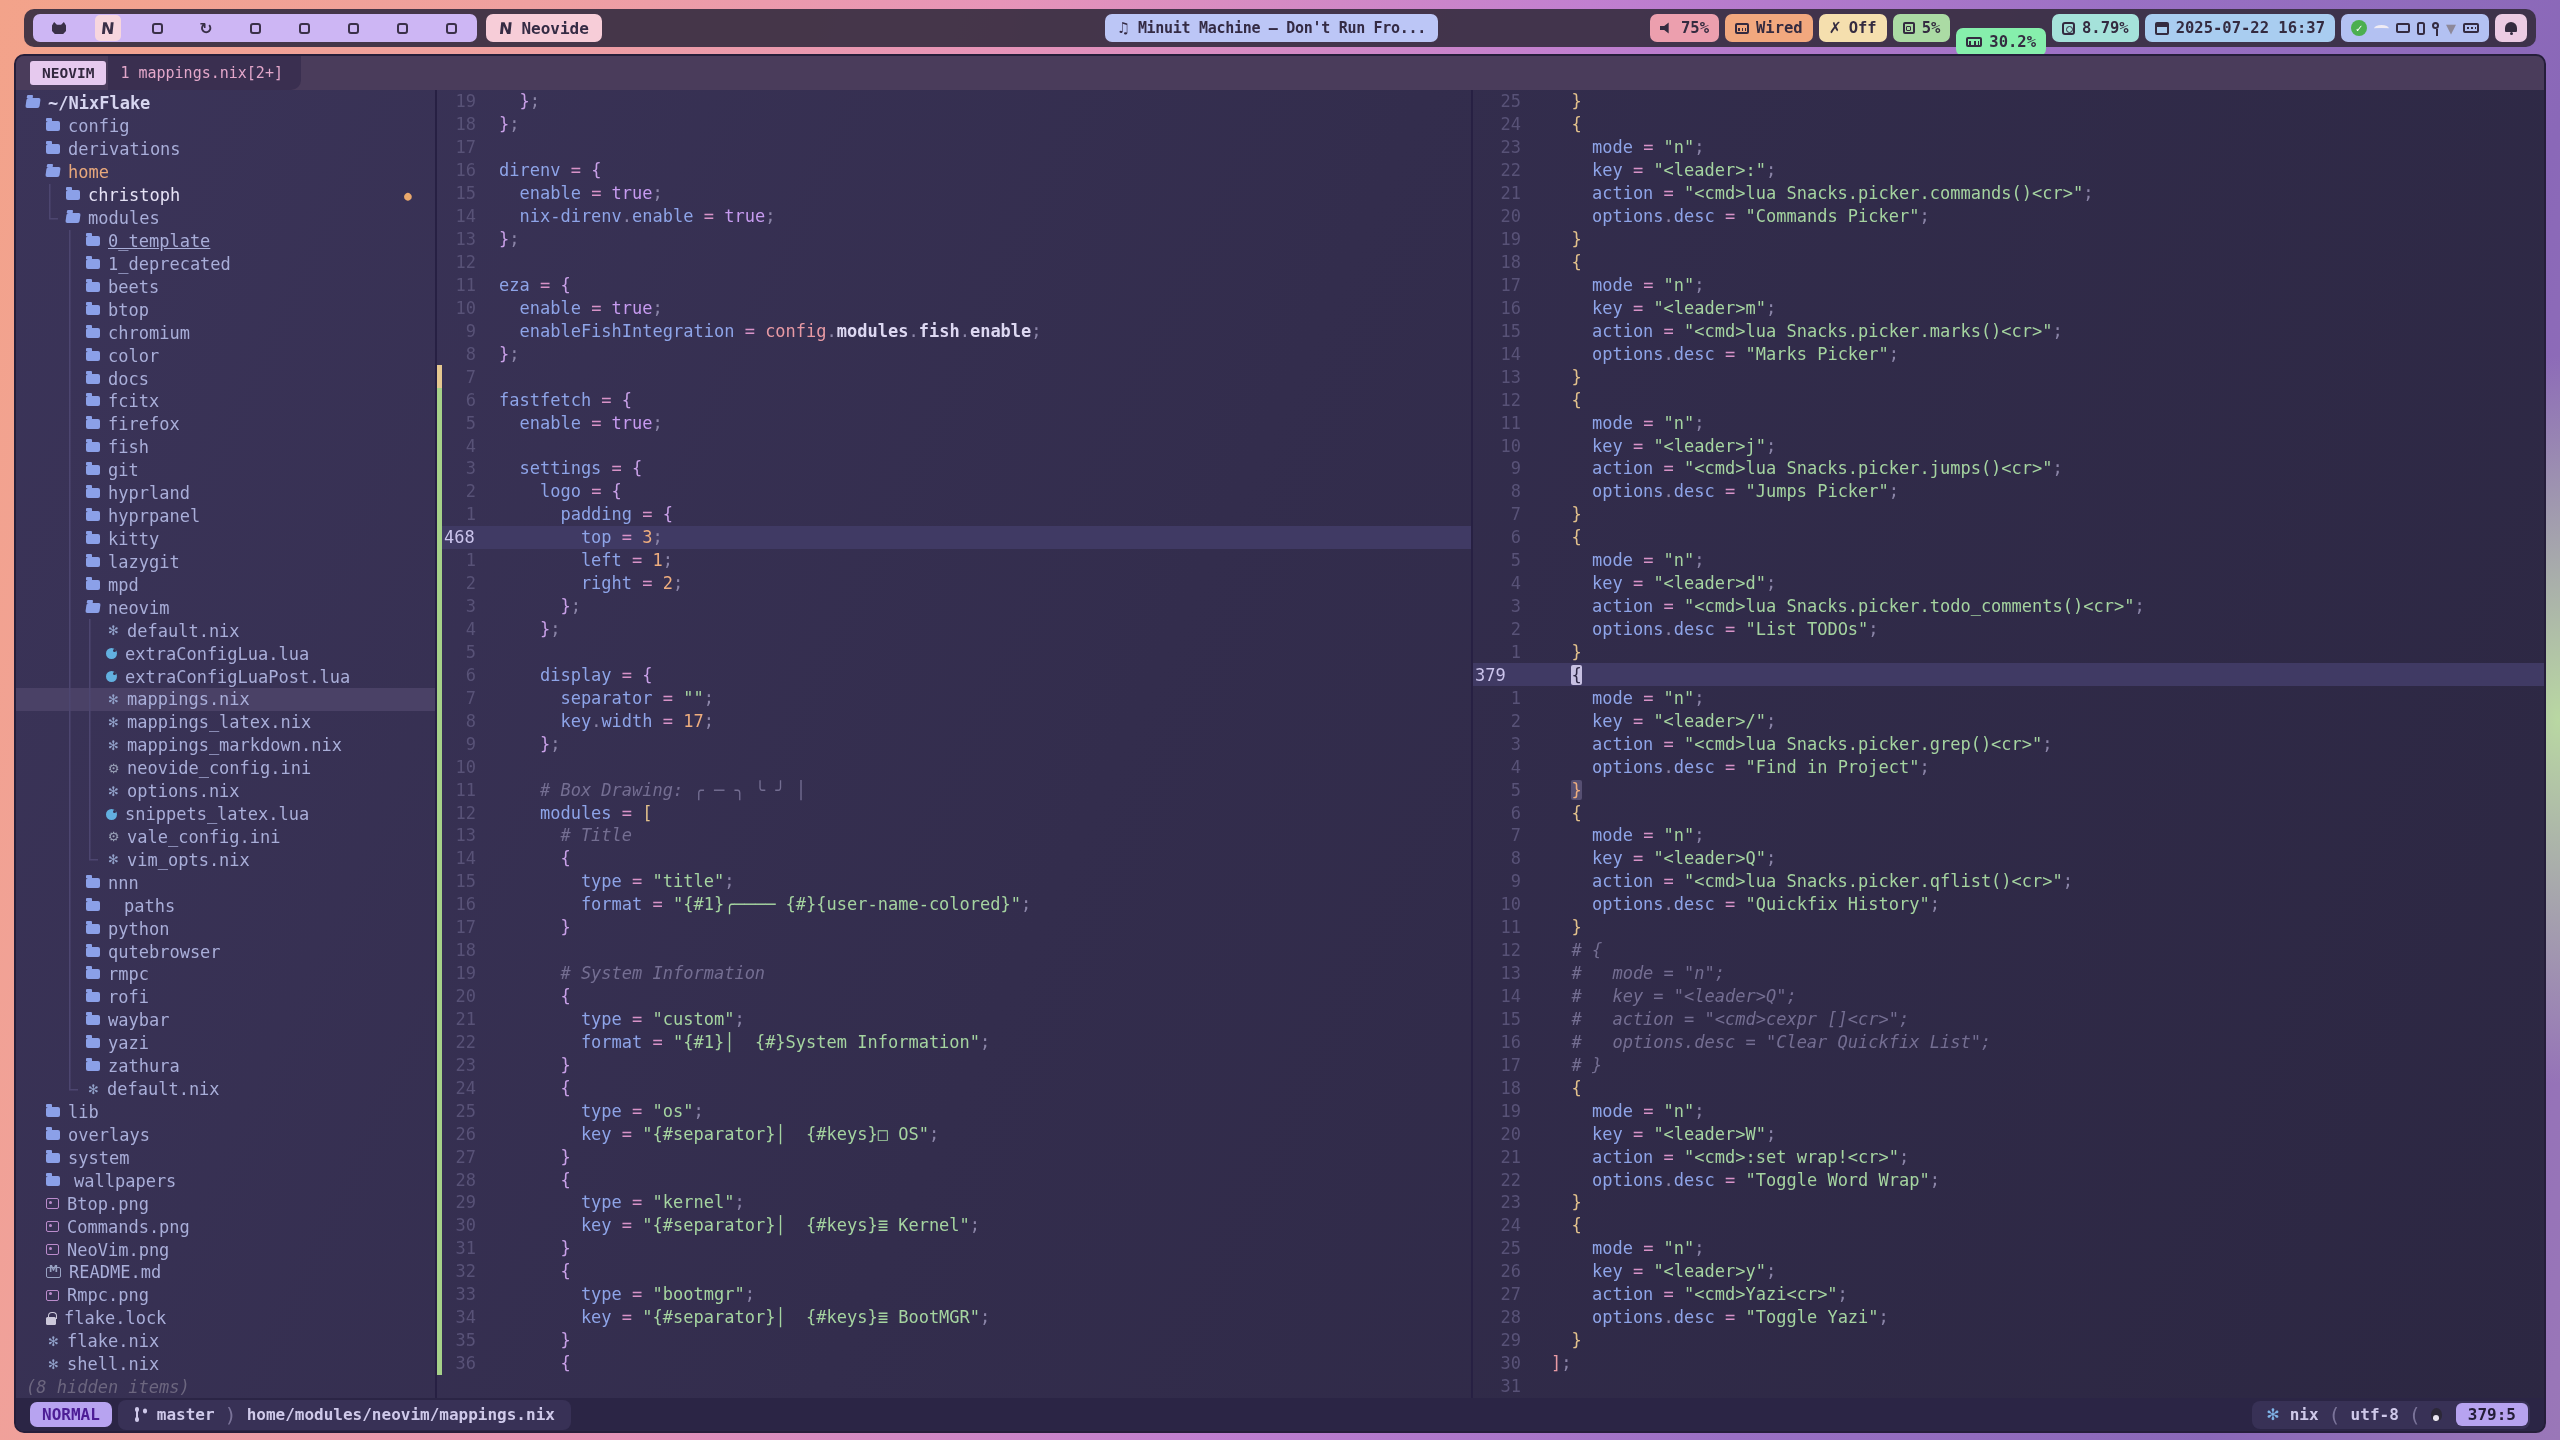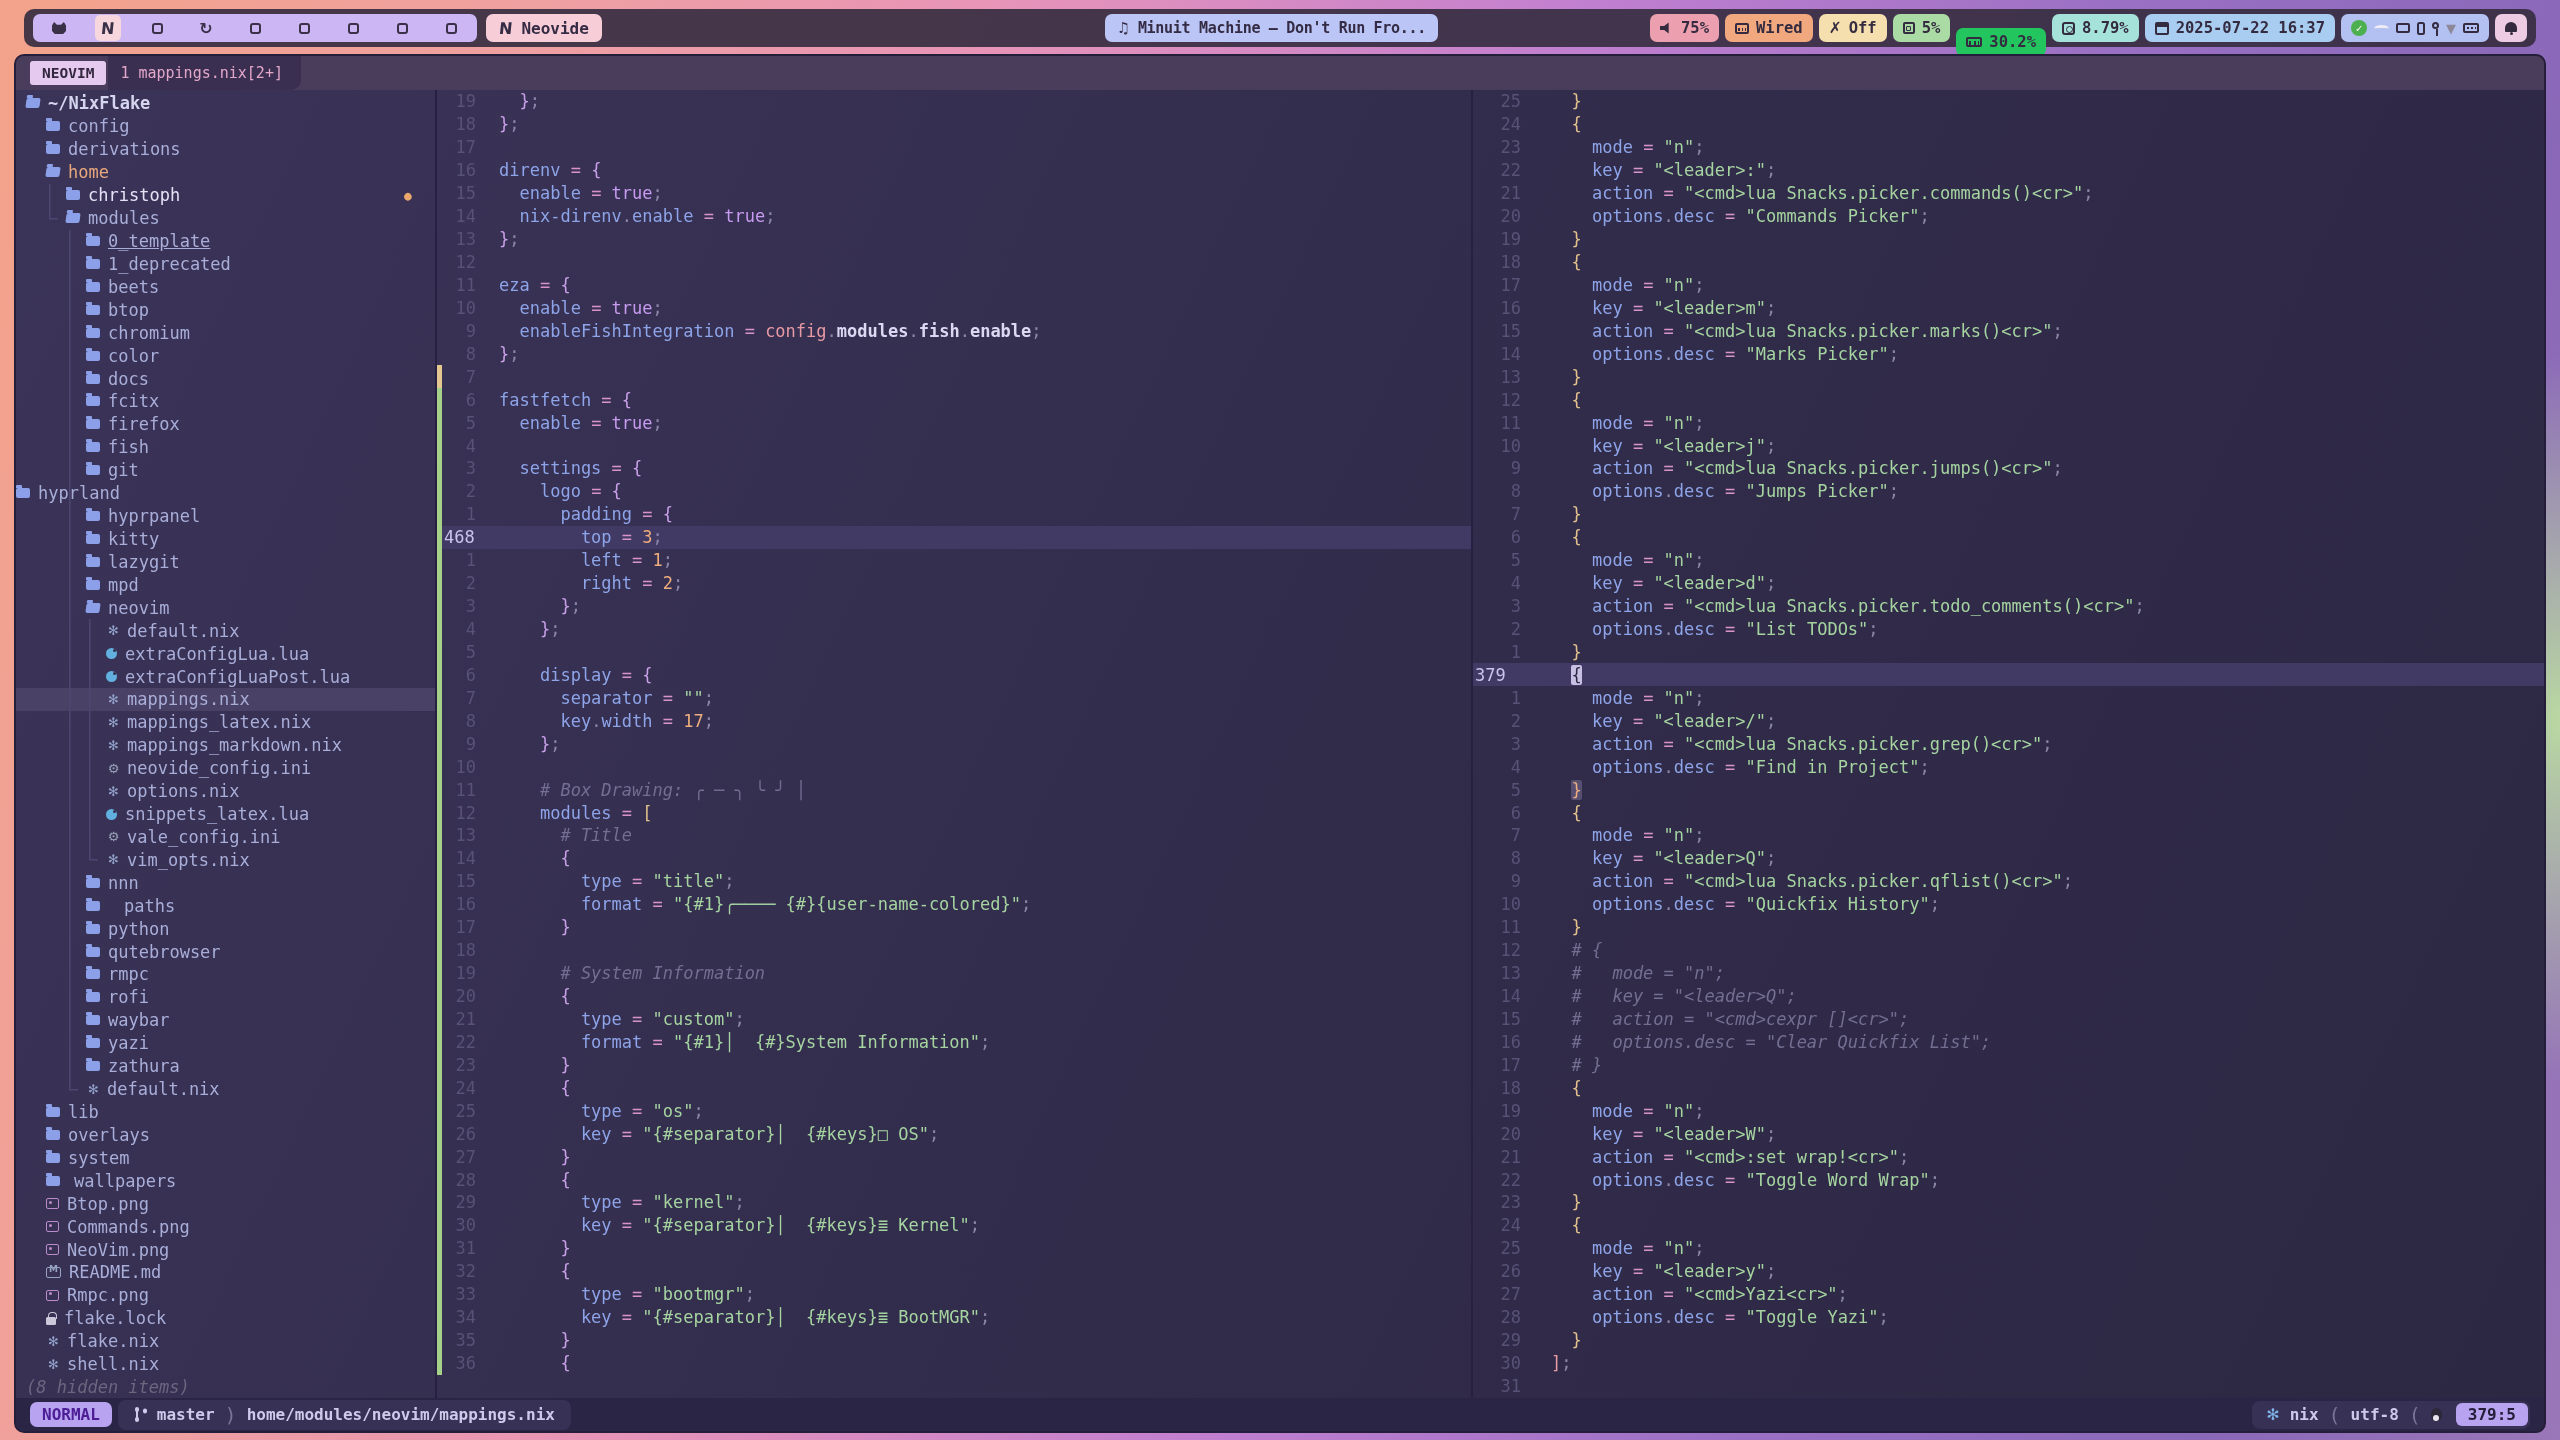--- a/index.html
+++ b/index.html
@@ -175,21 +175,21 @@
         <span>Wired</span>
       </div>
       <div class="pill" style="background: rgb(245, 223, 174);">
         <span class="glyph">✗</span>
         <span>Off</span>
       </div>
       <div class="pill" style="background: rgb(171, 219, 164);">
         <span class="bi i-cpu-icon"></span>
         <span>5%</span>
       </div>
-      <div class="pill" style="background: #22c55e; margin-top: 28px;">
+      <div class="pill" style="background: #86efac; margin-top: 28px;">
         <span class="bi i-ram-icon"></span>
         <span>30.2%</span>
       </div>
       <div class="pill" style="background: rgb(165, 226, 218);">
         <span class="bi i-disk-icon"></span>
         <span>8.79%</span>
       </div>
       <div class="pill" style="background: rgb(169, 205, 240);">
         <span class="bi i-calendar-icon"></span>
         <span>2025-07-22 16:37</span>
@@ -226,21 +226,21 @@
         <div class="tree-row" style="padding-left: 70px; background-image: linear-gradient(rgb(77, 70, 112), rgb(77, 70, 112)); background-position: 53px 0px; background-size: 1.5px 100%; background-repeat: no-repeat;"><span class="ti ti-folder" style="color: rgb(139, 160, 232);"></span><span class="tree-label">1_deprecated</span></div>
         <div class="tree-row" style="padding-left: 70px; background-image: linear-gradient(rgb(77, 70, 112), rgb(77, 70, 112)); background-position: 53px 0px; background-size: 1.5px 100%; background-repeat: no-repeat;"><span class="ti ti-folder" style="color: rgb(139, 160, 232);"></span><span class="tree-label">beets</span></div>
         <div class="tree-row" style="padding-left: 70px; background-image: linear-gradient(rgb(77, 70, 112), rgb(77, 70, 112)); background-position: 53px 0px; background-size: 1.5px 100%; background-repeat: no-repeat;"><span class="ti ti-folder" style="color: rgb(139, 160, 232);"></span><span class="tree-label">btop</span></div>
         <div class="tree-row" style="padding-left: 70px; background-image: linear-gradient(rgb(77, 70, 112), rgb(77, 70, 112)); background-position: 53px 0px; background-size: 1.5px 100%; background-repeat: no-repeat;"><span class="ti ti-folder" style="color: rgb(139, 160, 232);"></span><span class="tree-label">chromium</span></div>
         <div class="tree-row" style="padding-left: 70px; background-image: linear-gradient(rgb(77, 70, 112), rgb(77, 70, 112)); background-position: 53px 0px; background-size: 1.5px 100%; background-repeat: no-repeat;"><span class="ti ti-folder" style="color: rgb(139, 160, 232);"></span><span class="tree-label">color</span></div>
         <div class="tree-row" style="padding-left: 70px; background-image: linear-gradient(rgb(77, 70, 112), rgb(77, 70, 112)); background-position: 53px 0px; background-size: 1.5px 100%; background-repeat: no-repeat;"><span class="ti ti-folder" style="color: rgb(139, 160, 232);"></span><span class="tree-label">docs</span></div>
         <div class="tree-row" style="padding-left: 70px; background-image: linear-gradient(rgb(77, 70, 112), rgb(77, 70, 112)); background-position: 53px 0px; background-size: 1.5px 100%; background-repeat: no-repeat;"><span class="ti ti-folder" style="color: rgb(139, 160, 232);"></span><span class="tree-label">fcitx</span></div>
         <div class="tree-row" style="padding-left: 70px; background-image: linear-gradient(rgb(77, 70, 112), rgb(77, 70, 112)); background-position: 53px 0px; background-size: 1.5px 100%; background-repeat: no-repeat;"><span class="ti ti-folder" style="color: rgb(139, 160, 232);"></span><span class="tree-label">firefox</span></div>
         <div class="tree-row" style="padding-left: 70px; background-image: linear-gradient(rgb(77, 70, 112), rgb(77, 70, 112)); background-position: 53px 0px; background-size: 1.5px 100%; background-repeat: no-repeat;"><span class="ti ti-folder" style="color: rgb(139, 160, 232);"></span><span class="tree-label">fish</span></div>
         <div class="tree-row" style="padding-left: 70px; background-image: linear-gradient(rgb(77, 70, 112), rgb(77, 70, 112)); background-position: 53px 0px; background-size: 1.5px 100%; background-repeat: no-repeat;"><span class="ti ti-folder" style="color: rgb(139, 160, 232);"></span><span class="tree-label">git</span></div>
-        <div class="tree-row" style="background-image: linear-gradient(rgb(77, 70, 112), rgb(77, 70, 112)); background-position: 53px 0px; background-size: 1.5px 100%; background-repeat: no-repeat;"><span class="ti ti-folder" style="color: rgb(139, 160, 232);"></span><span class="tree-label">hyprland</span></div>
+        <div class="tree-row" style="padding-left: 70px; background-image: linear-gradient(rgb(77, 70, 112), rgb(77, 70, 112)); background-position: 53px 0px; background-size: 1.5px 100%; background-repeat: no-repeat;"><span class="ti ti-folder" style="color: rgb(139, 160, 232);"></span><span class="tree-label">hyprland</span></div>
         <div class="tree-row" style="padding-left: 70px; background-image: linear-gradient(rgb(77, 70, 112), rgb(77, 70, 112)); background-position: 53px 0px; background-size: 1.5px 100%; background-repeat: no-repeat;"><span class="ti ti-folder" style="color: rgb(139, 160, 232);"></span><span class="tree-label">hyprpanel</span></div>
         <div class="tree-row" style="padding-left: 70px; background-image: linear-gradient(rgb(77, 70, 112), rgb(77, 70, 112)); background-position: 53px 0px; background-size: 1.5px 100%; background-repeat: no-repeat;"><span class="ti ti-folder" style="color: rgb(139, 160, 232);"></span><span class="tree-label">kitty</span></div>
         <div class="tree-row" style="padding-left: 70px; background-image: linear-gradient(rgb(77, 70, 112), rgb(77, 70, 112)); background-position: 53px 0px; background-size: 1.5px 100%; background-repeat: no-repeat;"><span class="ti ti-folder" style="color: rgb(139, 160, 232);"></span><span class="tree-label">lazygit</span></div>
         <div class="tree-row" style="padding-left: 70px; background-image: linear-gradient(rgb(77, 70, 112), rgb(77, 70, 112)); background-position: 53px 0px; background-size: 1.5px 100%; background-repeat: no-repeat;"><span class="ti ti-folder" style="color: rgb(139, 160, 232);"></span><span class="tree-label">mpd</span></div>
         <div class="tree-row" style="padding-left: 70px; background-image: linear-gradient(rgb(77, 70, 112), rgb(77, 70, 112)); background-position: 53px 0px; background-size: 1.5px 100%; background-repeat: no-repeat;"><span class="ti ti-folder-open" style="color: rgb(139, 160, 232);"></span><span class="tree-label">neovim</span></div>
         <div class="tree-row" style="padding-left: 90px; background-image: linear-gradient(rgb(77, 70, 112), rgb(77, 70, 112)), linear-gradient(rgb(77, 70, 112), rgb(77, 70, 112)); background-position: 53px 0px, 73px 0px; background-size: 1.5px 100%, 1.5px 100%; background-repeat: no-repeat, no-repeat;"><span class="ti ti-glyph" style="color: rgb(147, 163, 204);">✻</span><span class="tree-label">default.nix</span></div>
         <div class="tree-row" style="padding-left: 90px; background-image: linear-gradient(rgb(77, 70, 112), rgb(77, 70, 112)), linear-gradient(rgb(77, 70, 112), rgb(77, 70, 112)); background-position: 53px 0px, 73px 0px; background-size: 1.5px 100%, 1.5px 100%; background-repeat: no-repeat, no-repeat;"><span class="ti ti-lua" style="color: rgb(98, 176, 224);"></span><span class="tree-label">extraConfigLua.lua</span></div>
         <div class="tree-row" style="padding-left: 90px; background-image: linear-gradient(rgb(77, 70, 112), rgb(77, 70, 112)), linear-gradient(rgb(77, 70, 112), rgb(77, 70, 112)); background-position: 53px 0px, 73px 0px; background-size: 1.5px 100%, 1.5px 100%; background-repeat: no-repeat, no-repeat;"><span class="ti ti-lua" style="color: rgb(98, 176, 224);"></span><span class="tree-label">extraConfigLuaPost.lua</span></div>
         <div class="tree-row sel" style="padding-left: 90px; background-image: linear-gradient(rgb(77, 70, 112), rgb(77, 70, 112)), linear-gradient(rgb(77, 70, 112), rgb(77, 70, 112)); background-position: 53px 0px, 73px 0px; background-size: 1.5px 100%, 1.5px 100%; background-repeat: no-repeat, no-repeat;"><span class="ti ti-glyph" style="color: rgb(147, 163, 204);">✻</span><span class="tree-label">mappings.nix</span></div>
         <div class="tree-row" style="padding-left: 90px; background-image: linear-gradient(rgb(77, 70, 112), rgb(77, 70, 112)), linear-gradient(rgb(77, 70, 112), rgb(77, 70, 112)); background-position: 53px 0px, 73px 0px; background-size: 1.5px 100%, 1.5px 100%; background-repeat: no-repeat, no-repeat;"><span class="ti ti-glyph" style="color: rgb(147, 163, 204);">✻</span><span class="tree-label">mappings_latex.nix</span></div>

